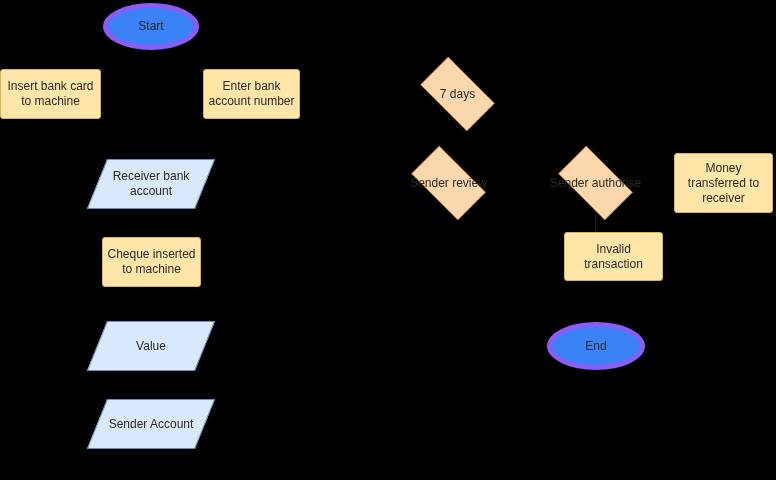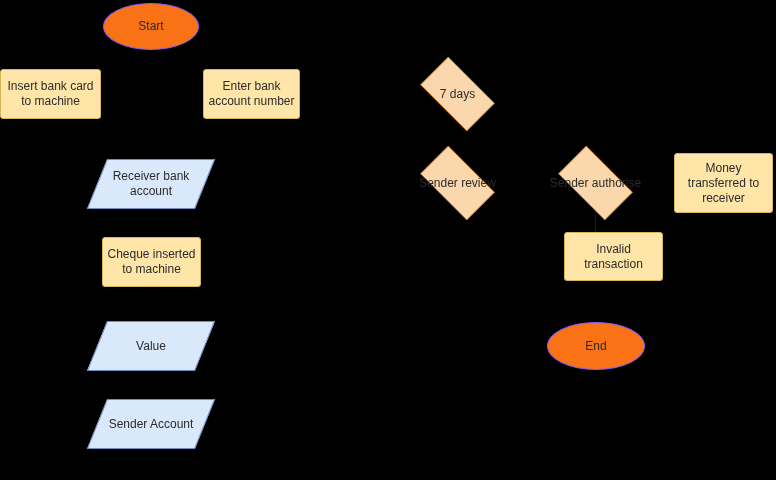--- a/index.html
+++ b/index.html
@@ -28,22 +28,22 @@
     font-size: 12px;
     line-height: 15px;
     color: #2b2b2b;
     white-space: pre;
     z-index: 2;
     pointer-events: none;
   }
   
   .shape-ellipse {
     border-radius: 50%;
-    background: #f97316;
-    border: 1px solid #8b5cf6;
+    background: #3b82f6;
+    border: 5px solid #8b5cf6;
   }
   
   .shape-box {
     background: #ffe6a8;
     border: 1px solid #d6b656;
     border-radius: 3px;
   }
   
   .shape-diamond {
     background: transparent;
@@ -100,21 +100,21 @@
     </div>
     <div class="node shape-diamond" style="left: 411px; top: 66px; width: 93px; height: 56px;">
       <div class="diamond-fill"></div>
       <span class="label">7 days</span>
     </div>
     <div class="node shape-parallelogram" style="left: 97px; top: 159px; width: 108px; height: 50px;">
       <div class="para-fill"></div>
       <span class="label">Receiver bank
 account</span>
     </div>
-    <div class="node shape-diamond" style="left: 411px; top: 155px; width: 93px; height: 56px;">
+    <div class="node shape-diamond" style="left: 402px; top: 155px; width: 93px; height: 56px;">
       <div class="diamond-fill"></div>
       <span class="label">Sender review</span>
     </div>
     <div class="node shape-box" style="left: 674px; top: 153px; width: 99px; height: 60px;">
       <span class="label">Money
 transferred to
 receiver</span>
     </div>
     <div class="node shape-diamond" style="left: 549px; top: 155px; width: 93px; height: 56px;">
       <div class="diamond-fill"></div>

